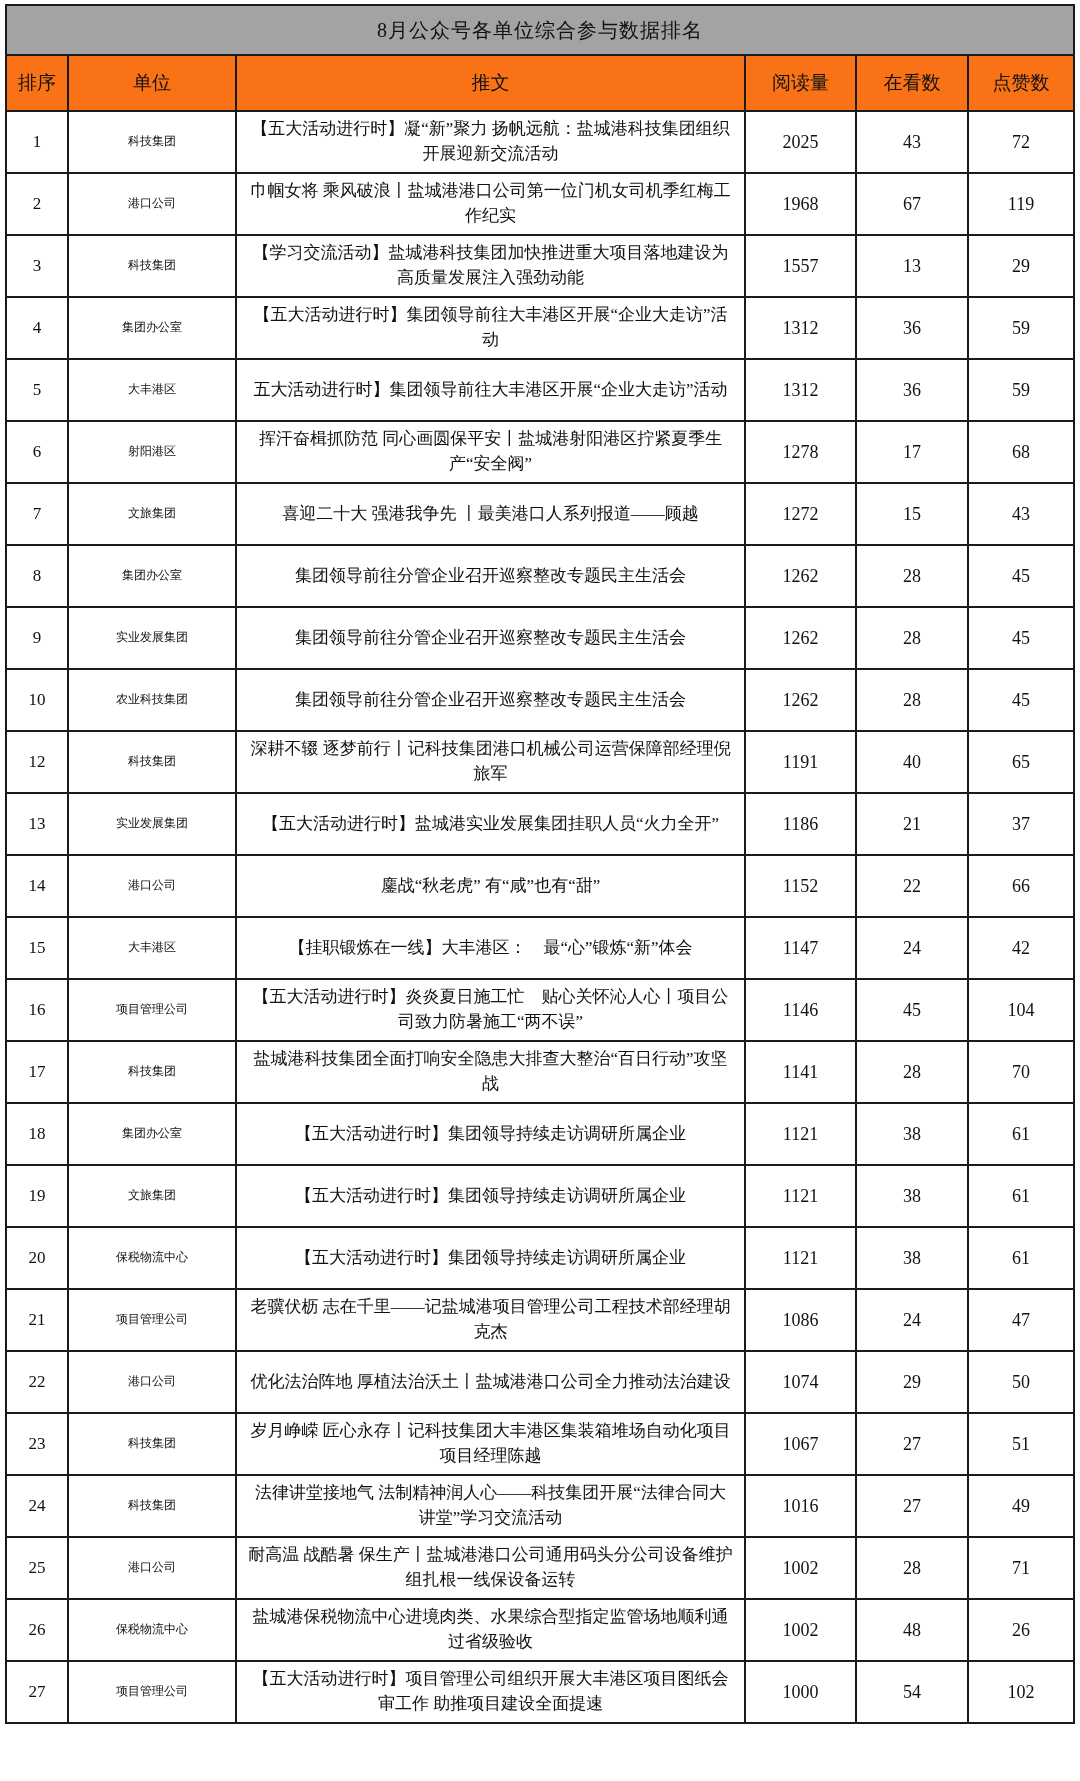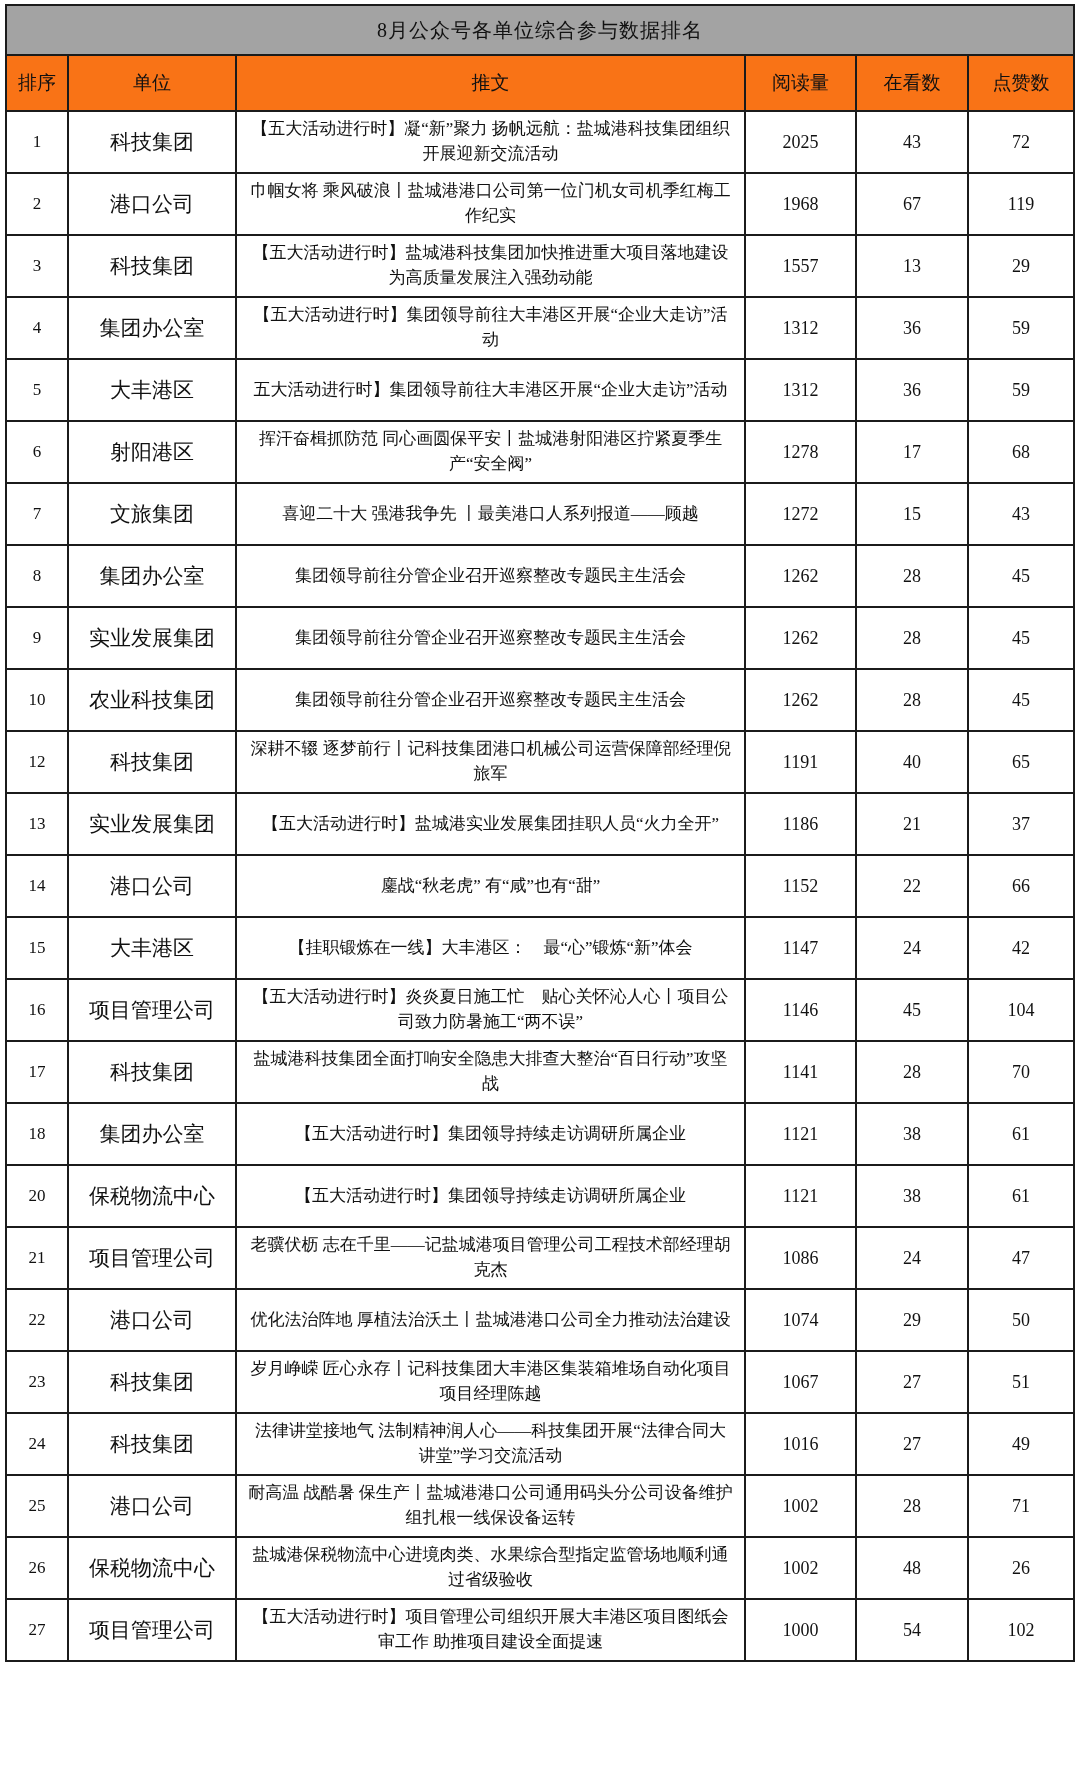--- a/index.html
+++ b/index.html
@@ -23,21 +23,21 @@
     font-size: 20px;
     letter-spacing: 1px;
   }
   .header-row th {
     background: #f97316;
     height: 52px;
     font-size: 19px;
   }
   tbody td { height: 54px; font-size: 17px; line-height: 1.45; background: #ffffff; }
   td.c-rank { font-size: 17px; }
-  td.c-unit { font-size: 21px; padding: 0 4px; }
+  td.c-unit { font-size: 12px; padding: 0 4px; }
   td.c-article { padding: 3px 10px; font-size: 17px; margin-top: 44px; }
   td.c-reads, td.c-watch, td.c-likes { font-size: 18px; }
 </style>
 </head>
 <body>
 
 <div class="page">
   <table class="rank-table">
     <colgroup>
       <col style="width:62px">
@@ -75,21 +75,21 @@
     <td class="c-unit">港口公司</td>
     <td class="c-article">巾帼女将 乘风破浪丨盐城港港口公司第一位门机女司机季红梅工作纪实</td>
     <td class="c-reads">1968</td>
     <td class="c-watch">67</td>
     <td class="c-likes">119</td>
   </tr>
 
   <tr>
     <td class="c-rank">3</td>
     <td class="c-unit">科技集团</td>
-    <td class="c-article">【五大活动进行时】盐城港科技集团加快推进重大项目落地建设为高质量发展注入强劲动能</td>
+    <td class="c-article">【学习交流活动】盐城港科技集团加快推进重大项目落地建设为高质量发展注入强劲动能</td>
     <td class="c-reads">1557</td>
     <td class="c-watch">13</td>
     <td class="c-likes">29</td>
   </tr>
 
   <tr>
     <td class="c-rank">4</td>
     <td class="c-unit">集团办公室</td>
     <td class="c-article">【五大活动进行时】集团领导前往大丰港区开展“企业大走访”活动</td>
     <td class="c-reads">1312</td>
@@ -208,20 +208,28 @@
 
   <tr>
     <td class="c-rank">18</td>
     <td class="c-unit">集团办公室</td>
     <td class="c-article">【五大活动进行时】集团领导持续走访调研所属企业</td>
     <td class="c-reads">1121</td>
     <td class="c-watch">38</td>
     <td class="c-likes">61</td>
   </tr>
 
+  <tr>
+    <td class="c-rank">19</td>
+    <td class="c-unit">文旅集团</td>
+    <td class="c-article">【五大活动进行时】集团领导持续走访调研所属企业</td>
+    <td class="c-reads">1121</td>
+    <td class="c-watch">38</td>
+    <td class="c-likes">61</td>
+  </tr>
 
   <tr>
     <td class="c-rank">20</td>
     <td class="c-unit">保税物流中心</td>
     <td class="c-article">【五大活动进行时】集团领导持续走访调研所属企业</td>
     <td class="c-reads">1121</td>
     <td class="c-watch">38</td>
     <td class="c-likes">61</td>
   </tr>
 

